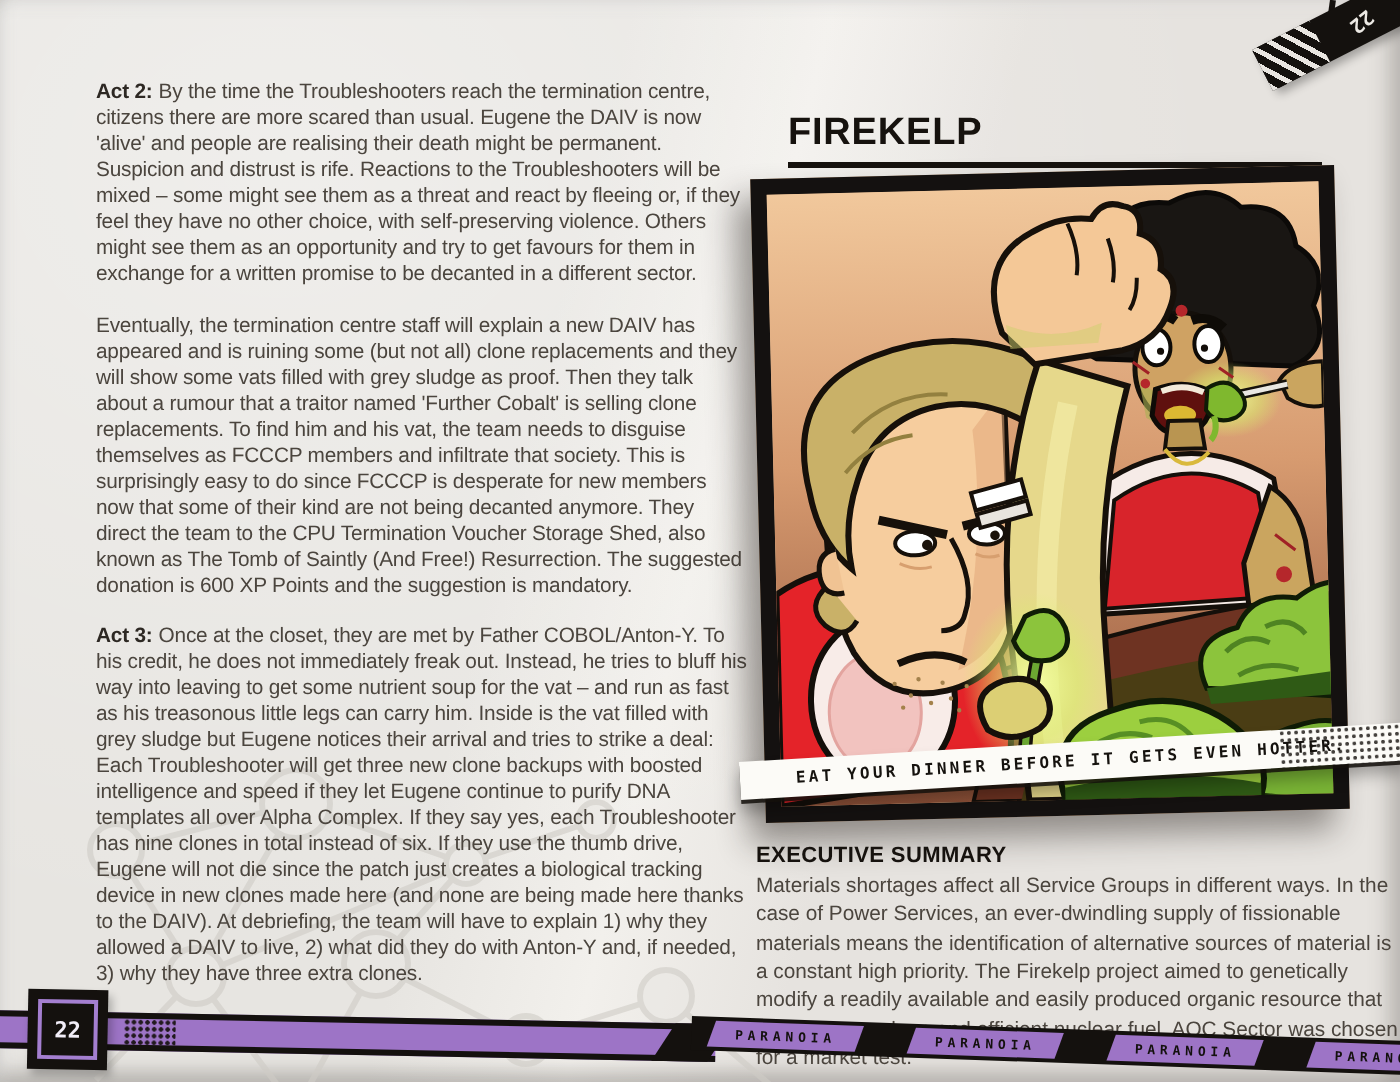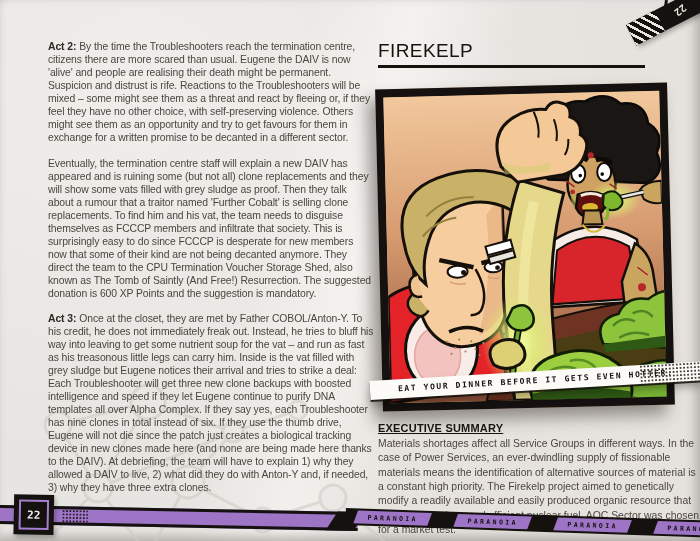--- a/index.html
+++ b/index.html
@@ -13,39 +13,39 @@
     box-shadow: inset -7px 0 10px rgba(60,55,50,.18), inset 0 -6px 9px rgba(60,55,50,.20), inset 3px 3px 8px rgba(255,255,255,.5);
   }
   
   .network{position:absolute;left:-12px;top:370px;z-index:0;opacity:.6;}
   
   .left-col{position:absolute;left:48px;top:40px;width:326px;z-index:1;
     font-size:10.4px;line-height:1.25;color:#4b453e;letter-spacing:-0.1px;}
   .left-col p{margin:0 0 12.5px 0;}
   .left-col strong{color:#2d2823;margin-right:3px;}
   
-  .section-title{position:absolute;left:378px;top:40px;width:267px;margin:0;z-index:1;
-    font-size:19px;font-weight:normal;color:#16120e;letter-spacing:.4px;
+  .section-title{position:absolute;left:378px;top:40px;width:267px;margin:16px;z-index:1;
+    font-size:19px;font-weight:bold;color:#16120e;letter-spacing:.4px;
     border-bottom:3px solid #16120e;padding-bottom:3px;}
   .comic-frame{position:absolute;left:379px;top:86px;width:276px;height:306px;
     border:8px solid #141110;background:#e9bd92;z-index:2;
     transform:rotate(-1.4deg);
     box-shadow:-8px 10px 16px rgba(40,34,28,.45);}
   .comic-frame svg{display:block;width:100%;height:100%;}
   .caption-banner{position:absolute;left:370px;top:381px;width:332px;height:19px;z-index:3;
     transform:rotate(-3.4deg);transform-origin:left center;
     background:#fcfbf7;display:flex;align-items:center;justify-content:center;
     font-family:"DejaVu Sans Mono", monospace;font-size:8px;font-weight:bold;
     letter-spacing:1.6px;color:#15120e;white-space:nowrap;
     box-shadow:0 2px 0 rgba(20,16,12,.85), 0 6px 8px rgba(0,0,0,.3);}
   .caption-banner .dots{position:absolute;right:0;top:0;width:62px;height:100%;
     background-image:radial-gradient(circle, rgba(22,18,14,.8) .8px, transparent 1.1px);
     background-size:3.6px 3.6px;}
   .exec{position:absolute;left:378px;top:422px;width:322px;z-index:2;}
-  .exec h2{margin:0 0 3px 0;font-size:11px;color:#16120e;letter-spacing:.2px;text-decoration:underline;}
+  .exec h2{margin:0 0 3px 0;font-size:11px;color:#16120e;letter-spacing:.2px;}
   .exec p{margin:0;font-size:10.4px;line-height:1.38;color:#4b453e;}
   
   .tab-line{position:absolute;left:664px;top:0;width:3px;height:14px;background:#14110e;
     transform:rotate(8deg);z-index:4;}
   .corner-tab{position:absolute;left:627px;top:6px;width:78px;height:23px;background:#14110e;
     transform:rotate(-27deg);z-index:4;display:flex;align-items:center;
     box-shadow:2px 3px 5px rgba(0,0,0,.3);}
   .tab-stripes{width:32px;height:100%;
     background:repeating-linear-gradient(55deg,#e9e6e1 0 2.5px,#14110e 2.5px 6.5px);}
   .tab-num{flex:1;text-align:center;color:#ece9e4;font-family:"DejaVu Sans Mono",monospace;

